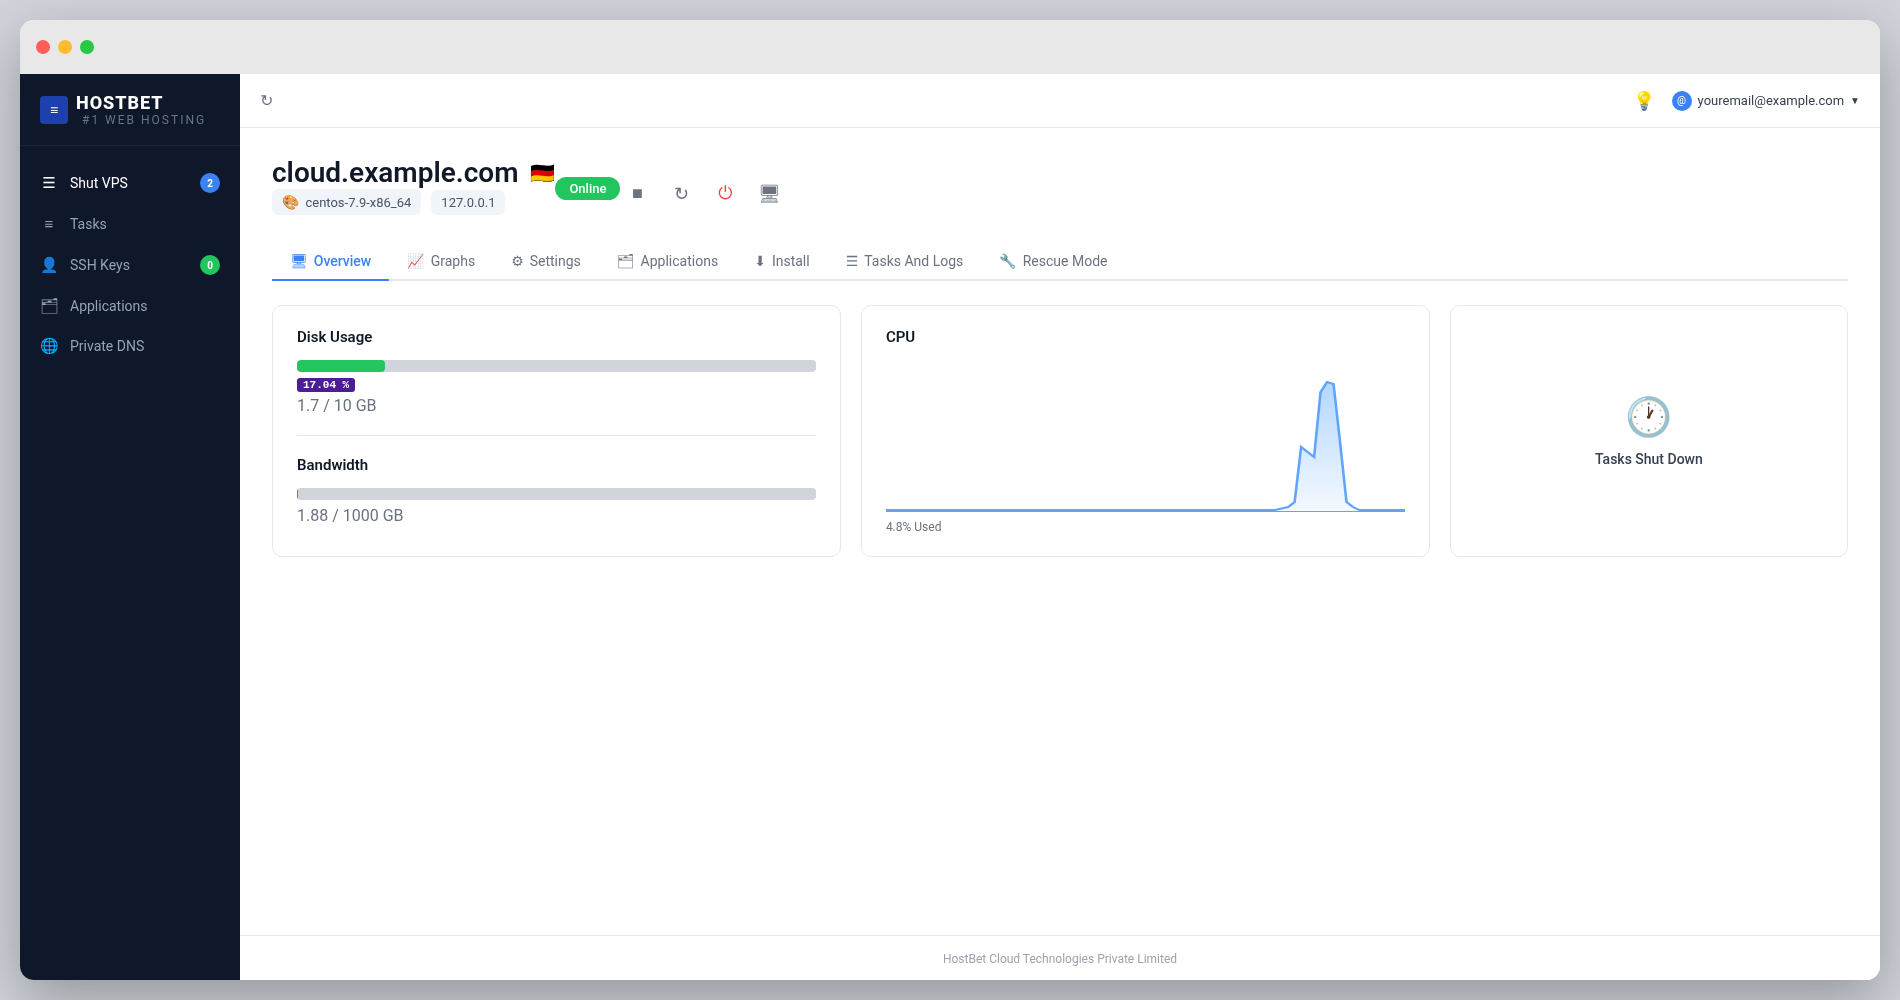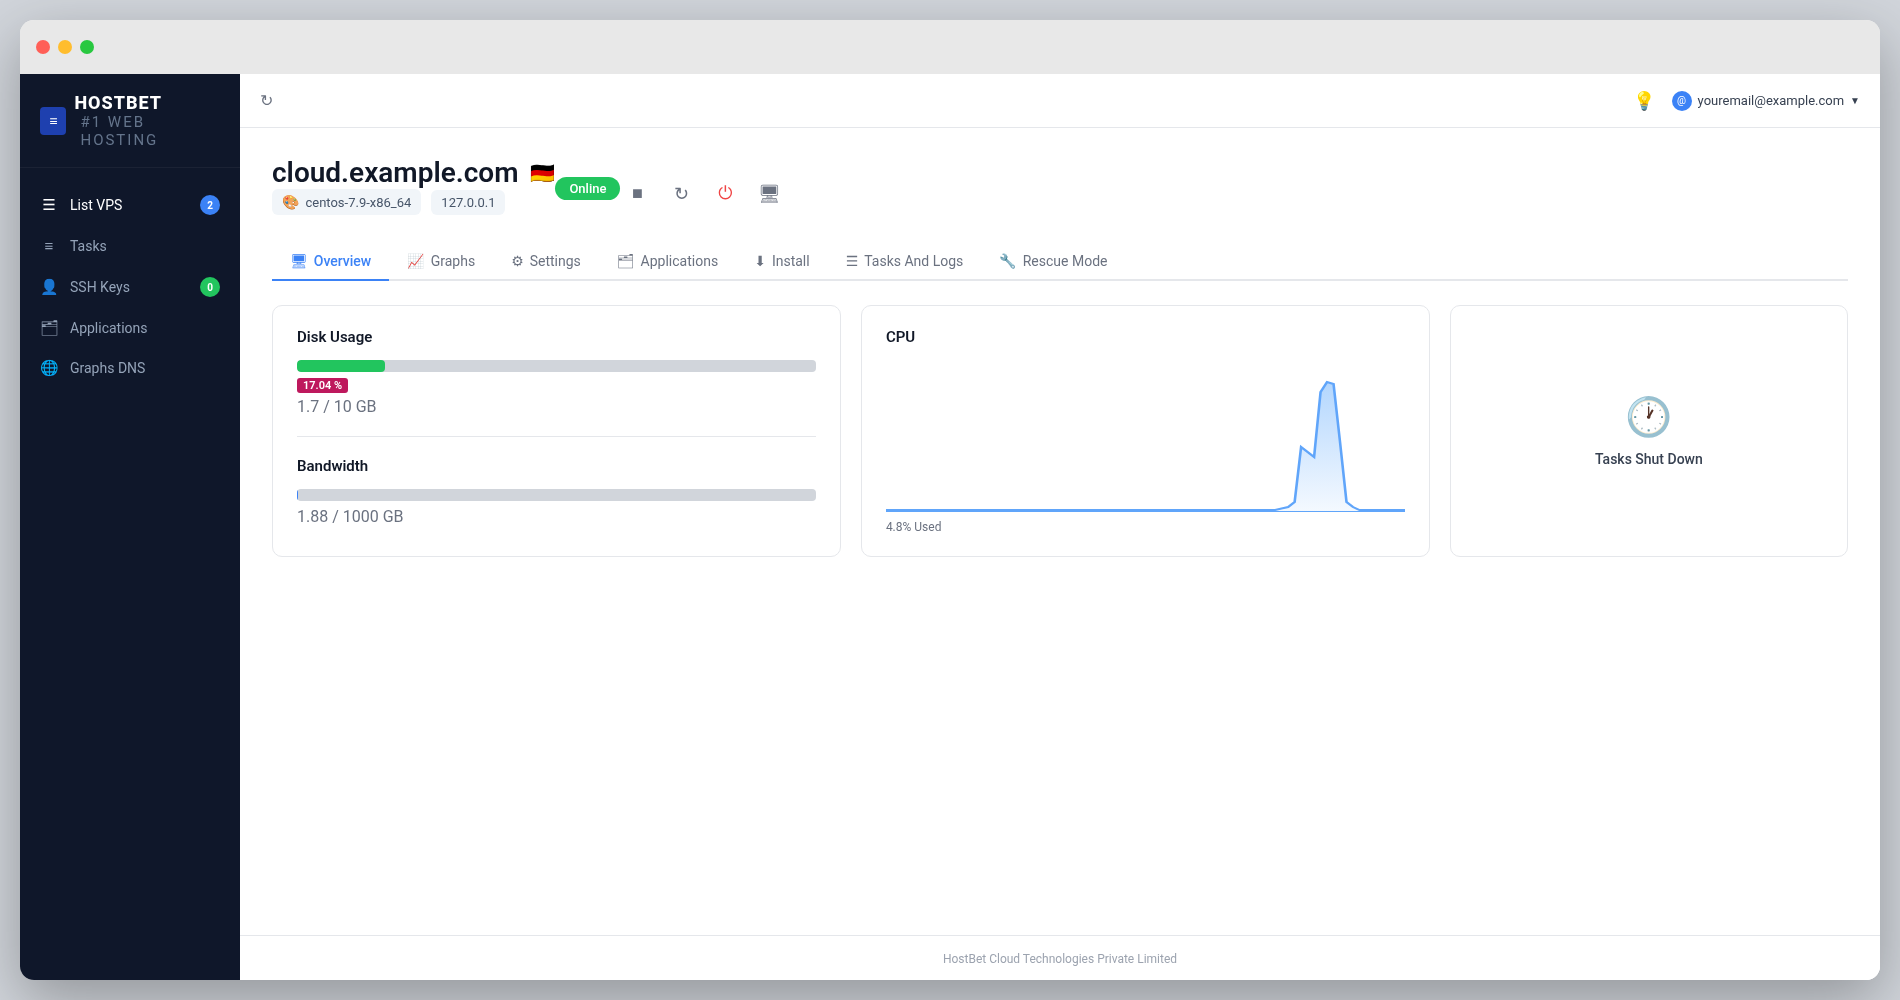--- a/index.html
+++ b/index.html
@@ -60,21 +60,21 @@
       border-bottom: 1px solid rgba(255,255,255,0.05);
     }
     .logo-text {
       color: #fff;
       font-size: 18px;
       font-weight: 800;
       letter-spacing: 1px;
     }
     .logo-sub {
       color: #64748b;
-      font-size: 15px;
+      font-size: 12px;
       letter-spacing: 2px;
       text-transform: uppercase;
       margin-left: 6px;
     }
     .sidebar-nav {
       padding: 16px 0;
       flex: 1;
     }
     .nav-item {
       display: flex;
@@ -386,39 +386,39 @@
           </div>
           <div>
             <div class="logo-text">HOSTBET</div>
             <div class="logo-sub">#1 WEB HOSTING</div>
           </div>
         </div>
       </div>
       <nav class="sidebar-nav">
         <a class="nav-item active">
           <span class="nav-icon">☰</span>
-          <span>List VPS</span>
+          <span>Shut VPS</span>
           <span class="nav-badge">2</span>
         </a>
         <a class="nav-item">
           <span class="nav-icon">≡</span>
           <span>Tasks</span>
         </a>
         <a class="nav-item">
           <span class="nav-icon">👤</span>
           <span>SSH Keys</span>
           <span class="nav-badge green">0</span>
         </a>
         <a class="nav-item">
           <span class="nav-icon">🗂</span>
           <span>Applications</span>
         </a>
         <a class="nav-item">
           <span class="nav-icon">🌐</span>
-          <span>Graphs DNS</span>
+          <span>Private DNS</span>
         </a>
       </nav>
     </div>
 
     <div class="main">
 
       <div class="topbar">
         <div class="topbar-left">
           <button class="refresh-btn" title="Refresh">↻</button>
         </div>
@@ -495,21 +495,21 @@
         <div class="cards-grid">
 
           <div class="card disk-card">
             <div class="disk-section">
               <div class="disk-section-title">Disk Usage</div>
               <div class="progress-bar-container">
                 <div class="progress-bar-fill" style="width: 17.04%; background: #22c55e;">
                 </div>
               </div>
               <div style="display:flex;align-items:center;margin-top:4px;">
-                <span style="background:#be185d;color:#fff;font-size:11px;padding:1px 6px;border-radius:3px;margin-right:12px;font-weight:600;">17.04 %</span>
+                <span style="background:#4c1d95;color:#fff;font-size:11px;padding:1px 6px;border-radius:3px;margin-right:12px;font-weight:600;font-family:Liberation Mono, monospace;">17.04 %</span>
               </div>
               <div class="progress-label" style="margin-top:4px;">1.7 / 10 GB</div>
             </div>
             <hr class="disk-divider">
             <div class="disk-section">
               <div class="disk-section-title">Bandwidth</div>
               <div class="progress-bar-container">
                 <div class="progress-bar-fill" style="width: 0.188%; background: #3b82f6;"></div>
               </div>
               <div class="progress-label" style="margin-top:2px;">1.88 / 1000 GB</div>

